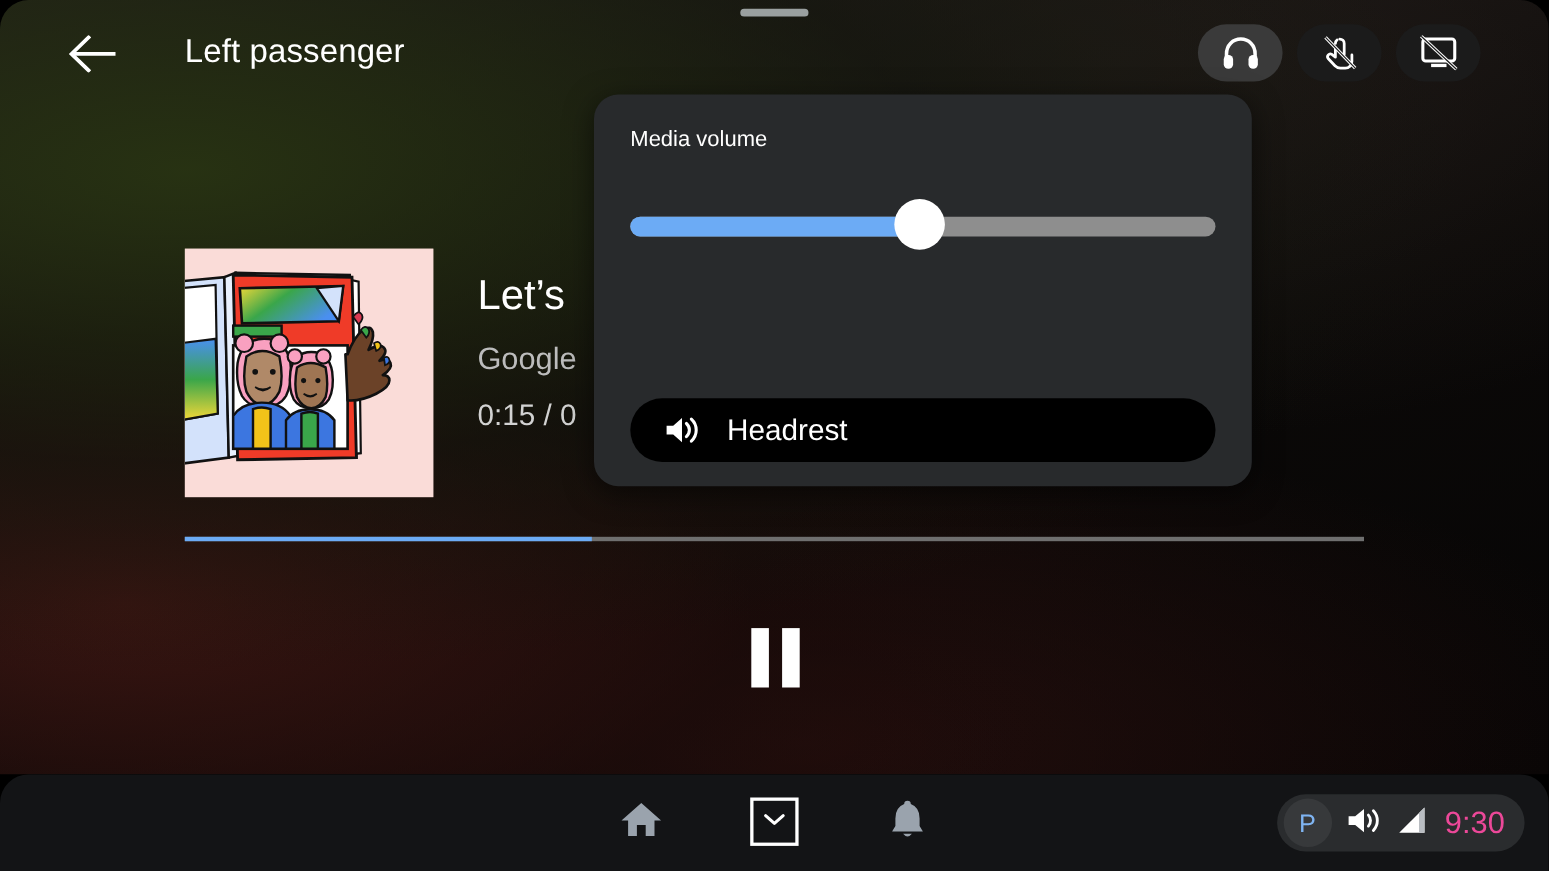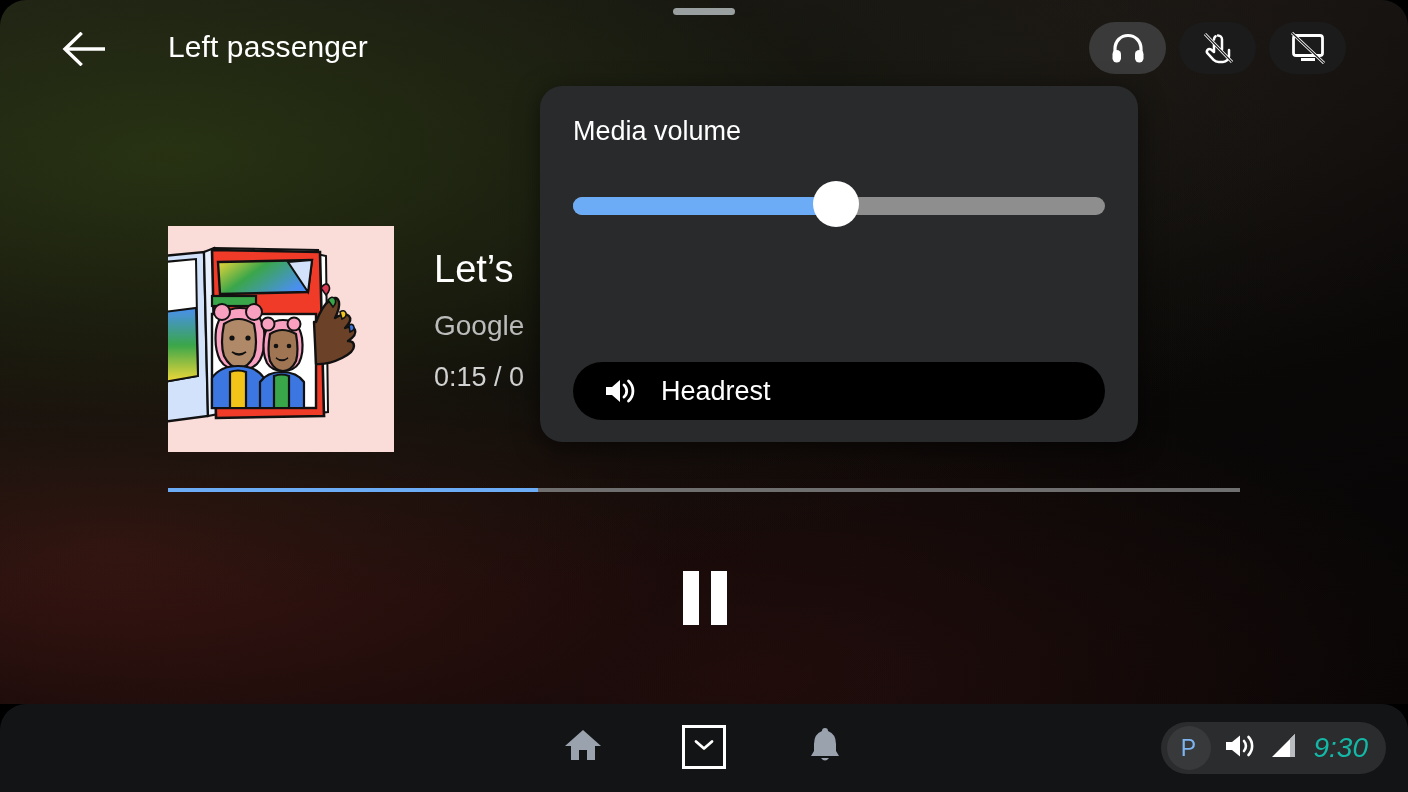--- a/index.html
+++ b/index.html
@@ -169,21 +169,21 @@
     width: 598px;
     height: 356px;
     background: #282a2c;
     border-radius: 22px;
     box-shadow: 0 6px 26px rgba(0,0,0,0.55);
   }
   .popup-title {
     position: absolute;
     left: 33px;
     top: 30px;
-    font-size: 27px;
+    font-size: 20px;
     color: #ffffff;
   }
   .vol-slider {
     position: absolute;
     left: 33px;
     top: 95px;
     width: 532px;
     height: 46px;
   }
   .vol-track {
@@ -308,23 +308,22 @@
     background: #37393b;
     display: flex;
     align-items: center;
     justify-content: center;
     font-size: 23px;
     color: #7fb4f2;
   }
   .sys-icon { display: flex; align-items: center; justify-content: center; }
   .clock {
     font-size: 28px;
-    color: #14b8a6;
+    color: #ec4899;
     margin-left: 2px;
-    font-style: italic;
   }
 </style>
 </head>
 <body>
 
 <div id="root">
 
   <div class="app-surface">
 
     <div class="drag-handle"></div>

